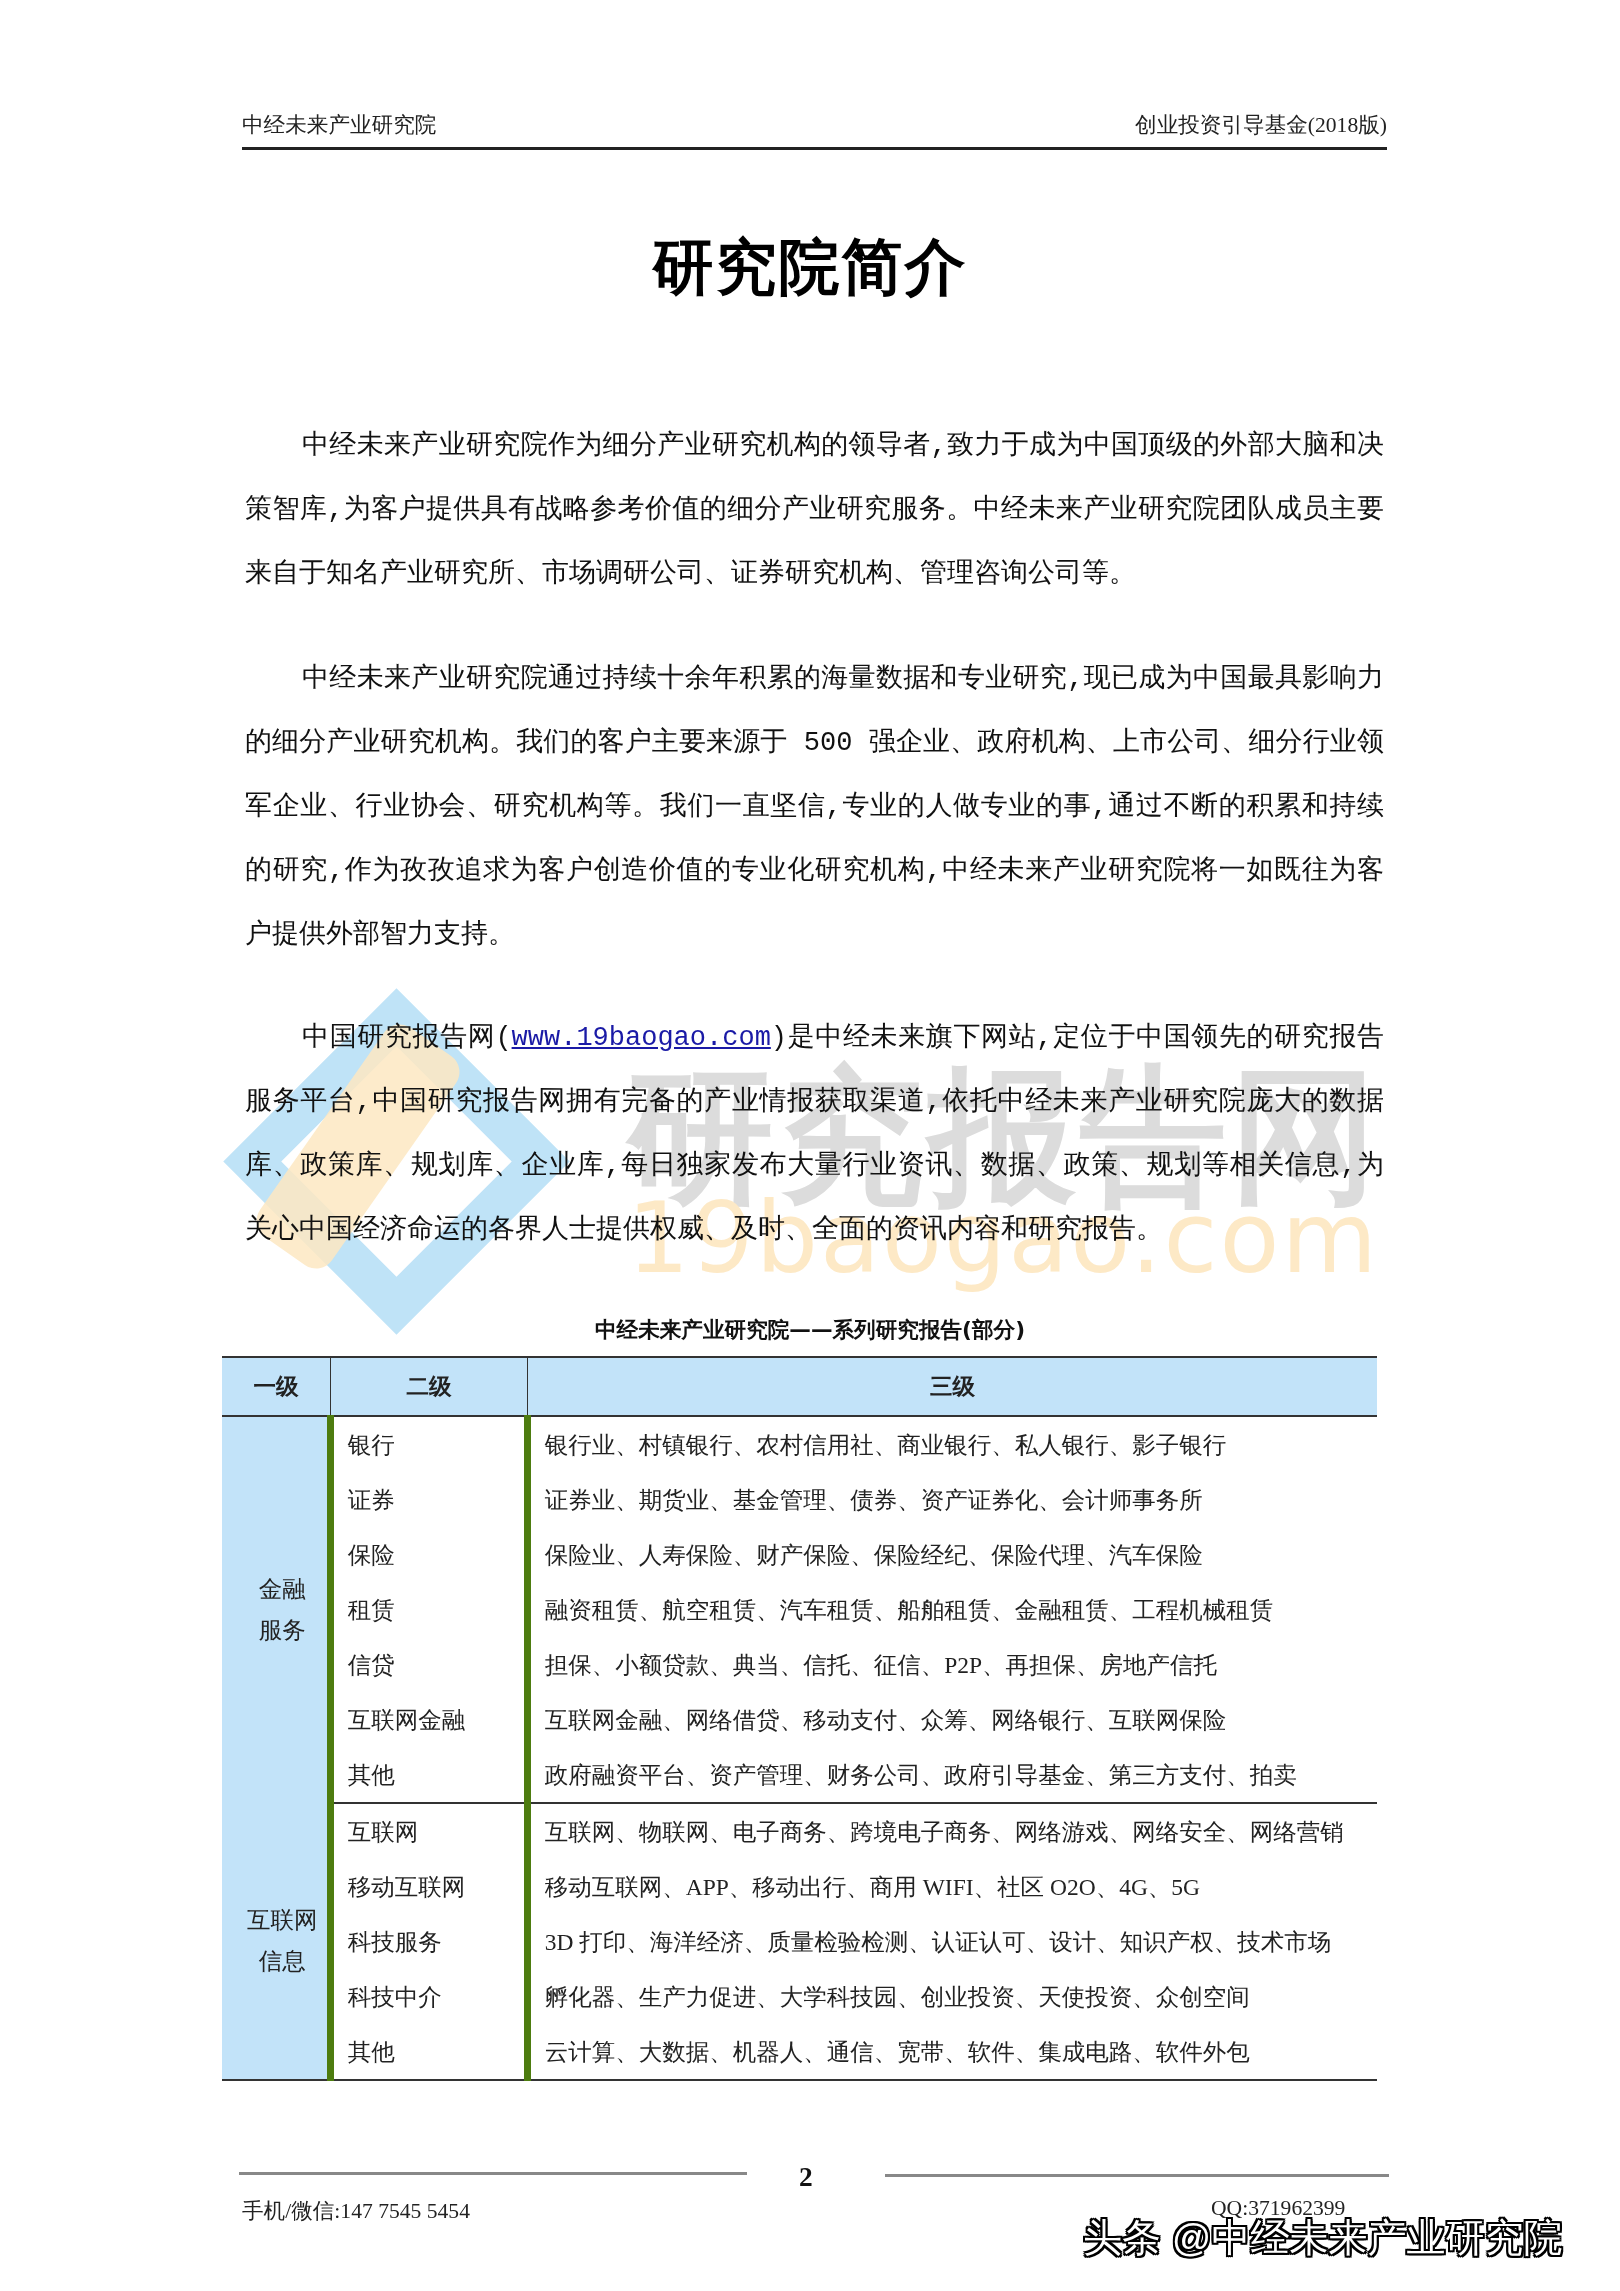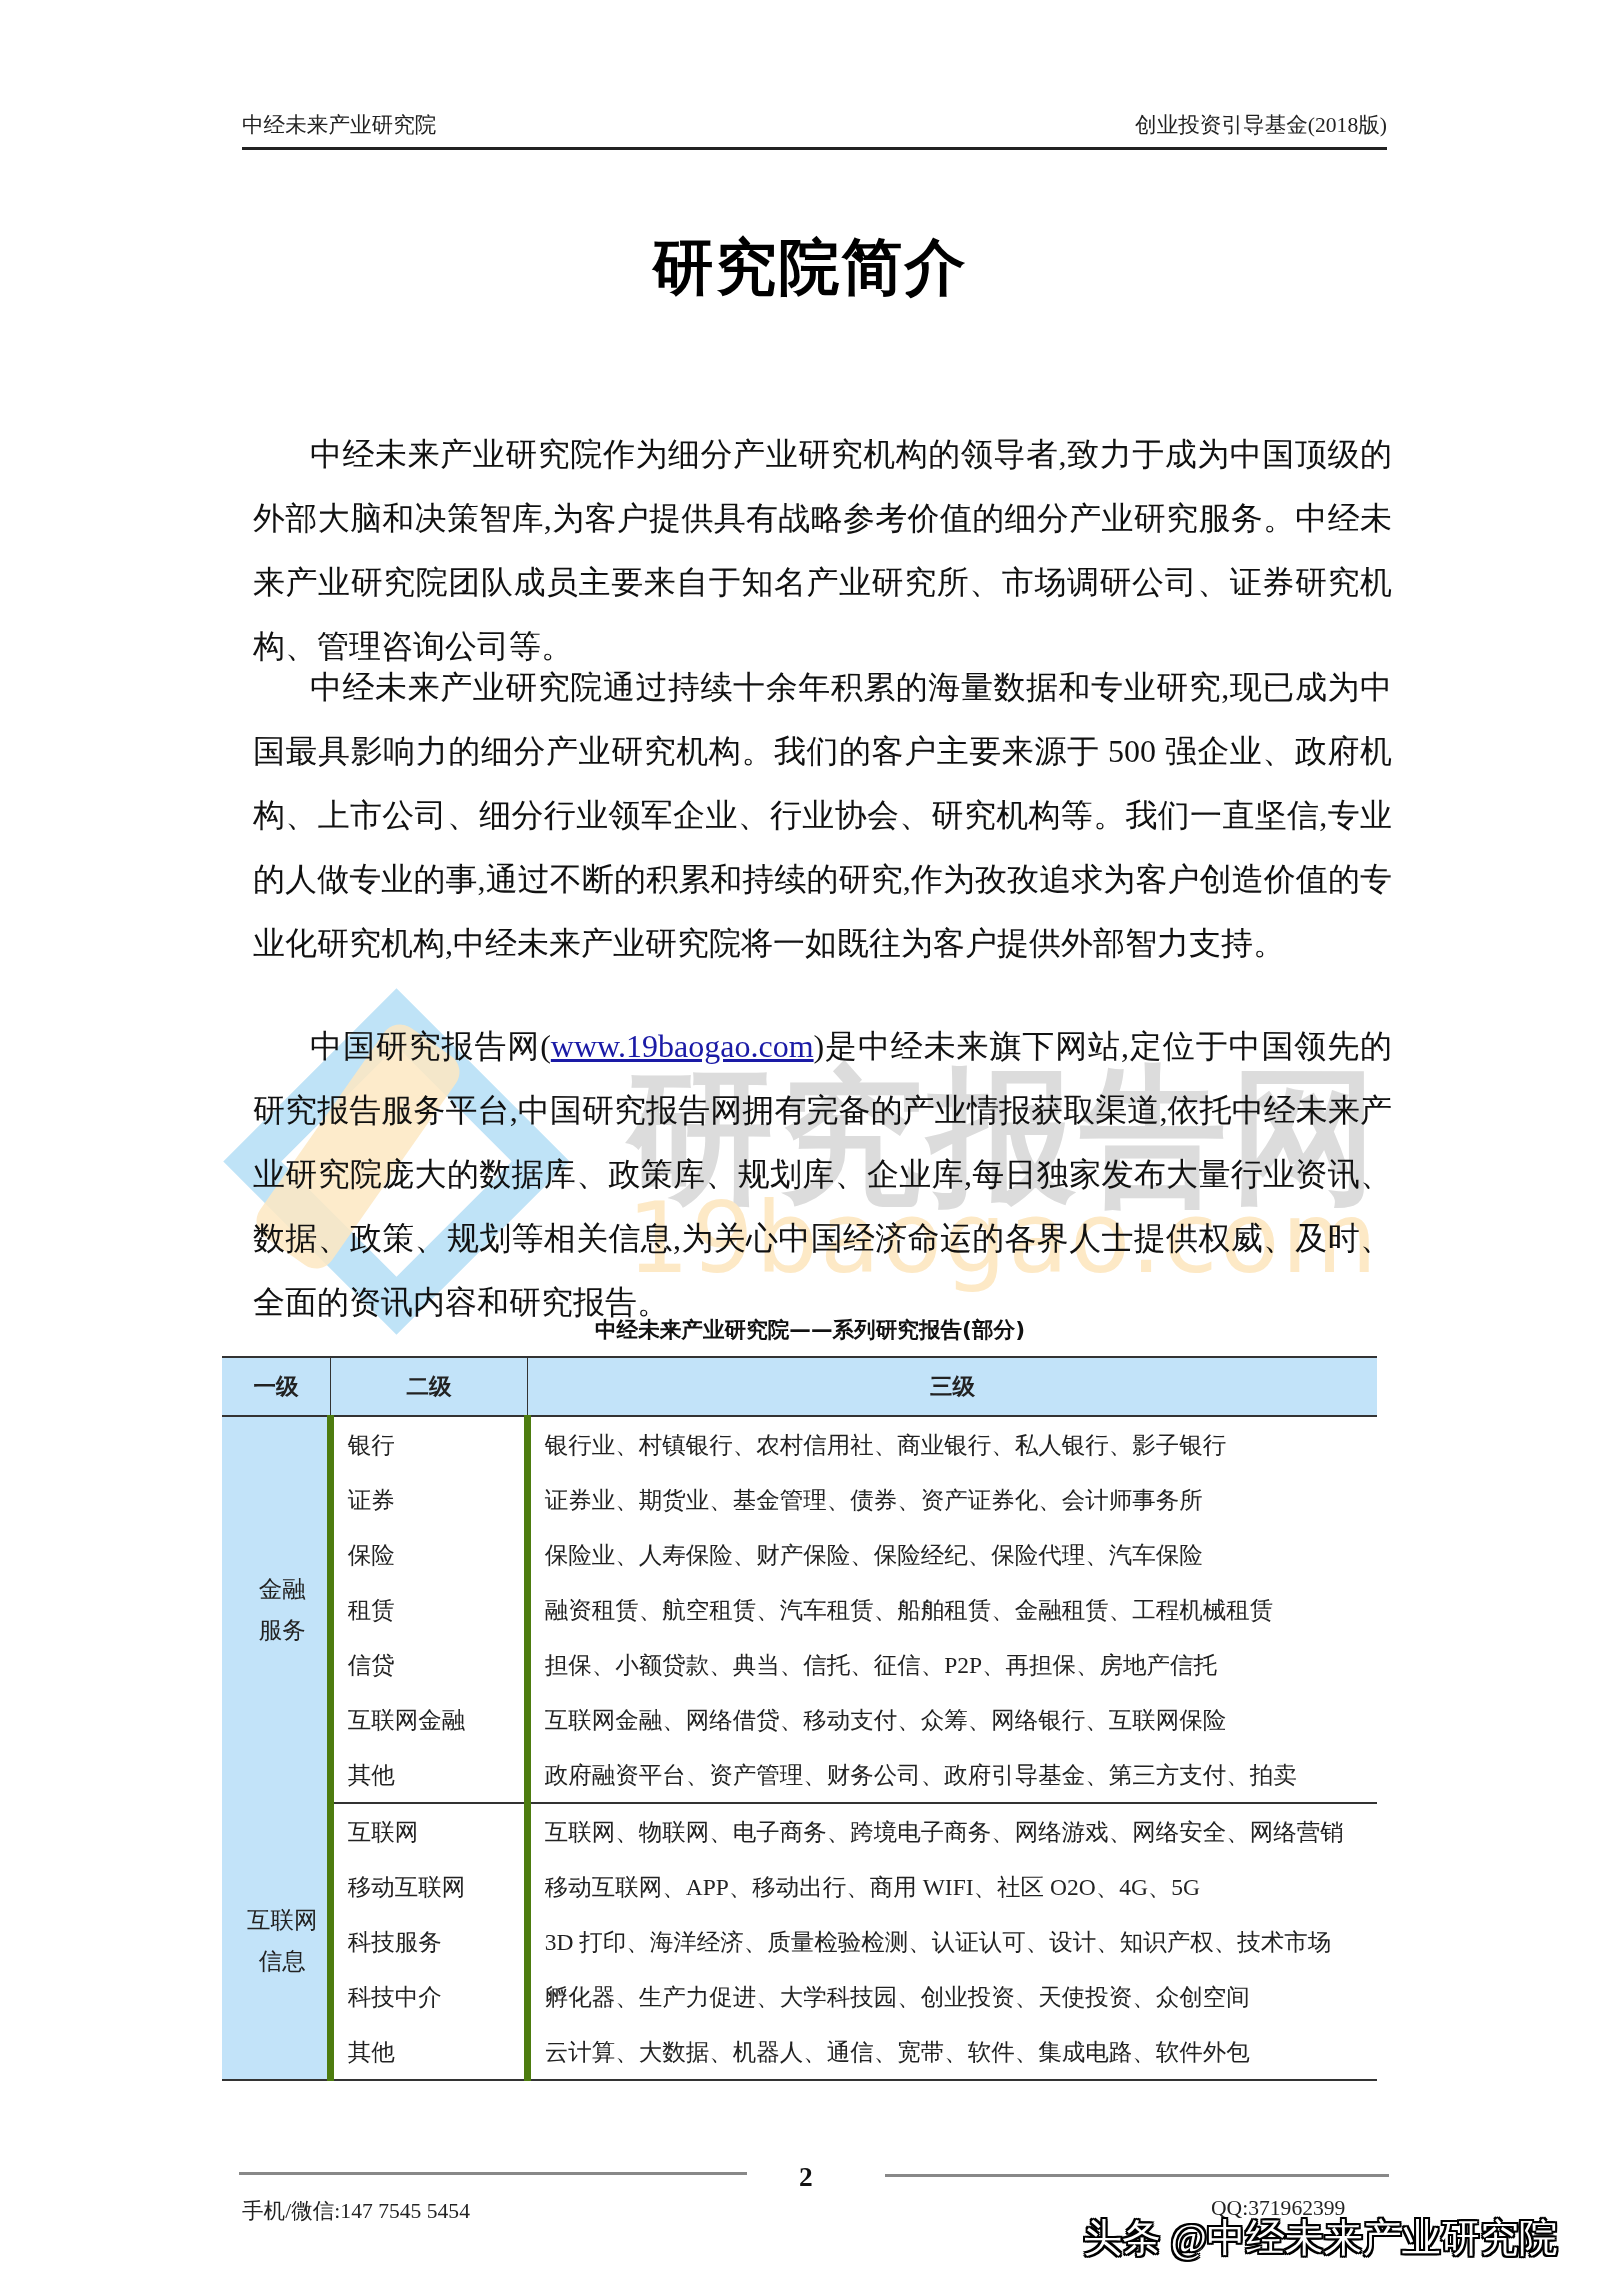--- a/index.html
+++ b/index.html
@@ -11,22 +11,22 @@
     position: absolute; left: 242px; top: 110px; width: 1145px; height: 35px;
     display: flex; justify-content: space-between; 
     font-size: 21.6px; color: #222;
   }
   .header-rule { position: absolute; left: 242px; top: 147px; width: 1145px; height: 2.9px; background: #222; }
   .page-title {
     position: absolute; left: 0; width: 1620px; top: 227px; text-align: center;
     font-family: "DejaVu Sans", sans-serif; font-weight: bold; font-size: 61px; letter-spacing: 2px; color: #000;
   }
   .para {
-    position: absolute; left: 245px; width: 1139px; font-size: 32px; line-height: 64px;
-    text-indent: 57px; text-align: justify; color: #111; margin: 8px; z-index: 2;
+    position: absolute; left: 245px; width: 1139px; font-size: 27px; line-height: 64px;
+    text-indent: 57px; text-align: justify; color: #111; margin: 0; z-index: 2; font-family: Liberation Mono, monospace;
   }
   .para a { color: #1a1aa6; text-decoration: underline; }
   .wm { position: absolute; z-index: 1; pointer-events: none; }
   .wm-diamond-blue { left: 274px; top: 1039px; width: 245px; height: 245px; transform: rotate(45deg); border: 41px solid #bfe3f7; box-sizing: border-box; }
   .wm-diamond-orange { left: 314px; top: 1019px; width: 88px; height: 255px; transform: rotate(35deg); background: #fde7c2; border-radius: 19.6px; opacity: .85; }
   .wm-text-cn { left: 627px; top: 1039px; font-family: "DejaVu Sans", sans-serif; font-weight: bold; font-size: 147px; color: #dcdcdc; letter-spacing: 3.9px; }
   .wm-text-en { left: 627px; top: 1181px; font-family: "DejaVu Sans", sans-serif; font-size: 98px; color: #fde9c6; letter-spacing: 2px; }
   .table-caption {
     position: absolute; left: 0; width: 1620px; top: 1315px; text-align: center;
     font-family: "DejaVu Sans", sans-serif; font-weight: bold; font-size: 21.6px; color: #111;
@@ -44,21 +44,21 @@
   table.series td { height: 55px; padding: 0 0 0 13.7px; border-left: 7px solid #4d7c0f; vertical-align: middle; }
   table.series td.lvl1 { background: #c2e3f9; border-left: none; padding-left: 15.7px; line-height: 41px; vertical-align: middle; text-align: center; }
   table.series tr.group-end td { border-bottom: 2.9px solid #333; }
   .col1 { width: 106px; } .col2 { width: 194px; }
   .footer-rule-l { position: absolute; left: 239px; top: 2172px; width: 508px; height: 2.9px; background: #888; }
   .footer-rule-r { position: absolute; left: 885px; top: 2174px; width: 504px; height: 2.9px; background: #888; }
   .page-number { position: absolute; left: 799px; top: 2162px; font-weight: bold; font-size: 27.4px; }
   .footer-phone { position: absolute; left: 242px; top: 2196px; font-size: 21.6px; color: #222; }
   .footer-qq { position: absolute; left: 1211px; top: 2196px; font-size: 21.6px; color: #222; }
   .toutiao-mark {
-    position: absolute; left: 1083px; top: 2211px; font-family: Liberation Serif, serif; font-size: 39px; color: #fff;
+    position: absolute; left: 1083px; top: 2211px; font-family: Liberation Sans, sans-serif; font-size: 39px; color: #fff;
     text-shadow: -2px -2px 0 #000, 2px -2px 0 #000, -2px 2px 0 #000, 2px 2px 0 #000, 0 2px 0 #000, 0 -2px 0 #000, 2px 0 0 #000, -2px 0 0 #000;
   }
 </style>
 </head>
 <body>
 
 <div class="header">
   <span>中经未来产业研究院</span>
   <span>创业投资引导基金(2018版)</span>
 </div>

